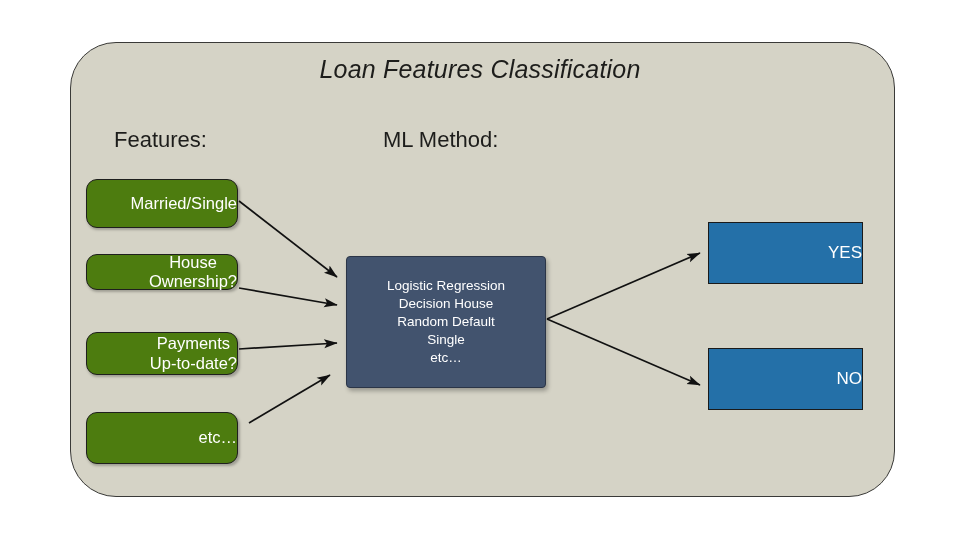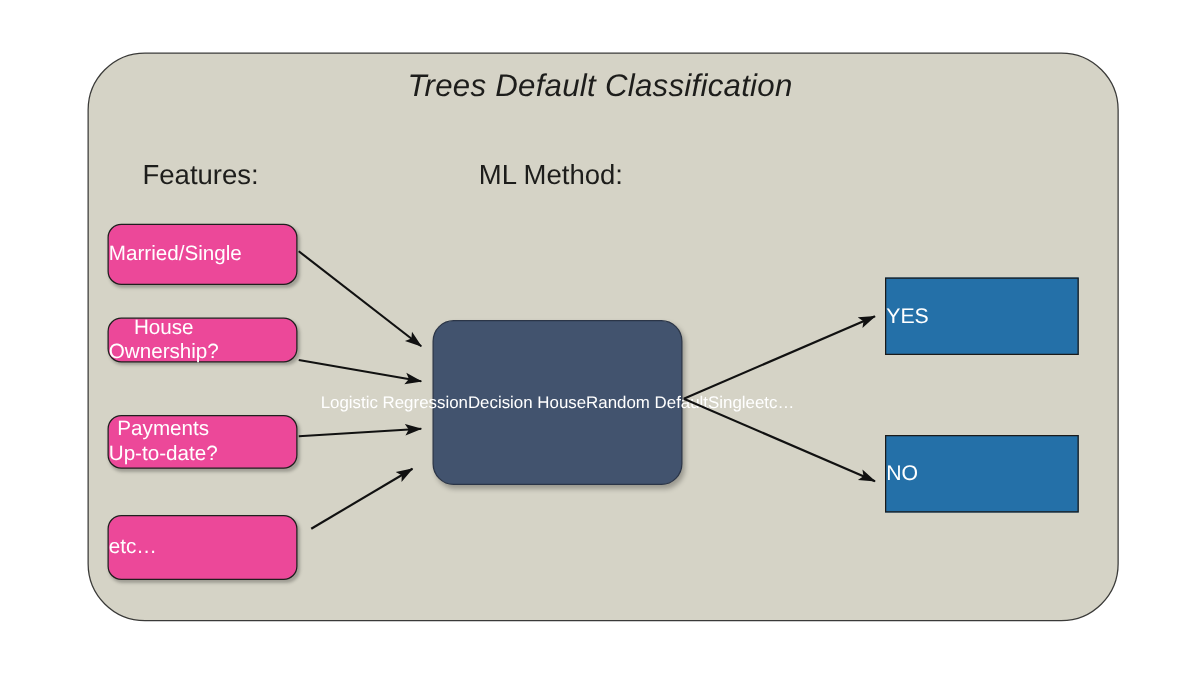--- a/index.html
+++ b/index.html
@@ -56,71 +56,72 @@
   }
   #head-features { left: 114px; top: 127px; }
   #head-method   { left: 383px; top: 127px; }
   #head-default  { left: 740px; top: 127px; }
 
   
   .feature-box {
     position: absolute;
     left: 86px;
     width: 152px;
-    background: #ec4899;
+    background: #4d7c0f;
     border: 1.6px solid #1f1f1e;
     border-radius: 11px;
     box-sizing: border-box;
     display: flex;
     align-items: center;
-    justify-content: flex-start;
+    justify-content: flex-end;
     text-align: center;
     color: #ffffff;
     font-size: 16.5px;
     line-height: 1.18;
     box-shadow: 1.5px 2px 2.5px rgba(0,0,0,0.25);
   }
   #feature-0 { top: 179px; height: 49px; }
   #feature-1 { top: 254px; height: 36px; }
   #feature-2 { top: 332px; height: 43px; }
   #feature-3 { top: 412px; height: 52px; }
 
   
   #method-box {
     position: absolute;
     left: 346px;
     top: 256px;
     width: 200px;
     height: 132px;
     background: #42536e;
     border: 1.2px solid #2b3547;
-    border-radius: 17px;
+    border-radius: 4px;
     box-sizing: border-box;
     display: flex;
+    flex-direction: column;
     align-items: center;
     justify-content: center;
     color: #ffffff;
     font-size: 13.5px;
     line-height: 1.33;
     box-shadow: 2px 3px 4px rgba(0,0,0,0.28);
   }
   #method-box .method-line { white-space: nowrap; }
 
   
   .output-box {
     position: absolute;
     left: 708px;
     width: 155px;
     height: 62px;
     background: #2470a8;
     border: 1.6px solid #1a1a1a;
     box-sizing: border-box;
     display: flex;
     align-items: center;
-    justify-content: flex-start;
+    justify-content: flex-end;
     color: #ffffff;
     font-size: 17px;
   }
   #output-0 { top: 222px; }
   #output-1 { top: 348px; }
 
   
   #arrows {
     position: absolute;
     left: 0;
@@ -130,21 +131,21 @@
     pointer-events: none;
   }
 </style>
 </head>
 <body>
 
 <div id="canvas">
 
   <div id="panel"></div>
 
-  <div id="title">Trees Default Classification</div>
+  <div id="title">Loan Features Classification</div>
 
   <div class="col-head" id="head-method">ML Method:</div>
   <div class="col-head" id="head-features">Features:</div>
 
   <div class="feature-box" id="feature-0">
     <div>
       <div>Married/Single</div>
     </div>
   </div>
   <div class="feature-box" id="feature-1">

